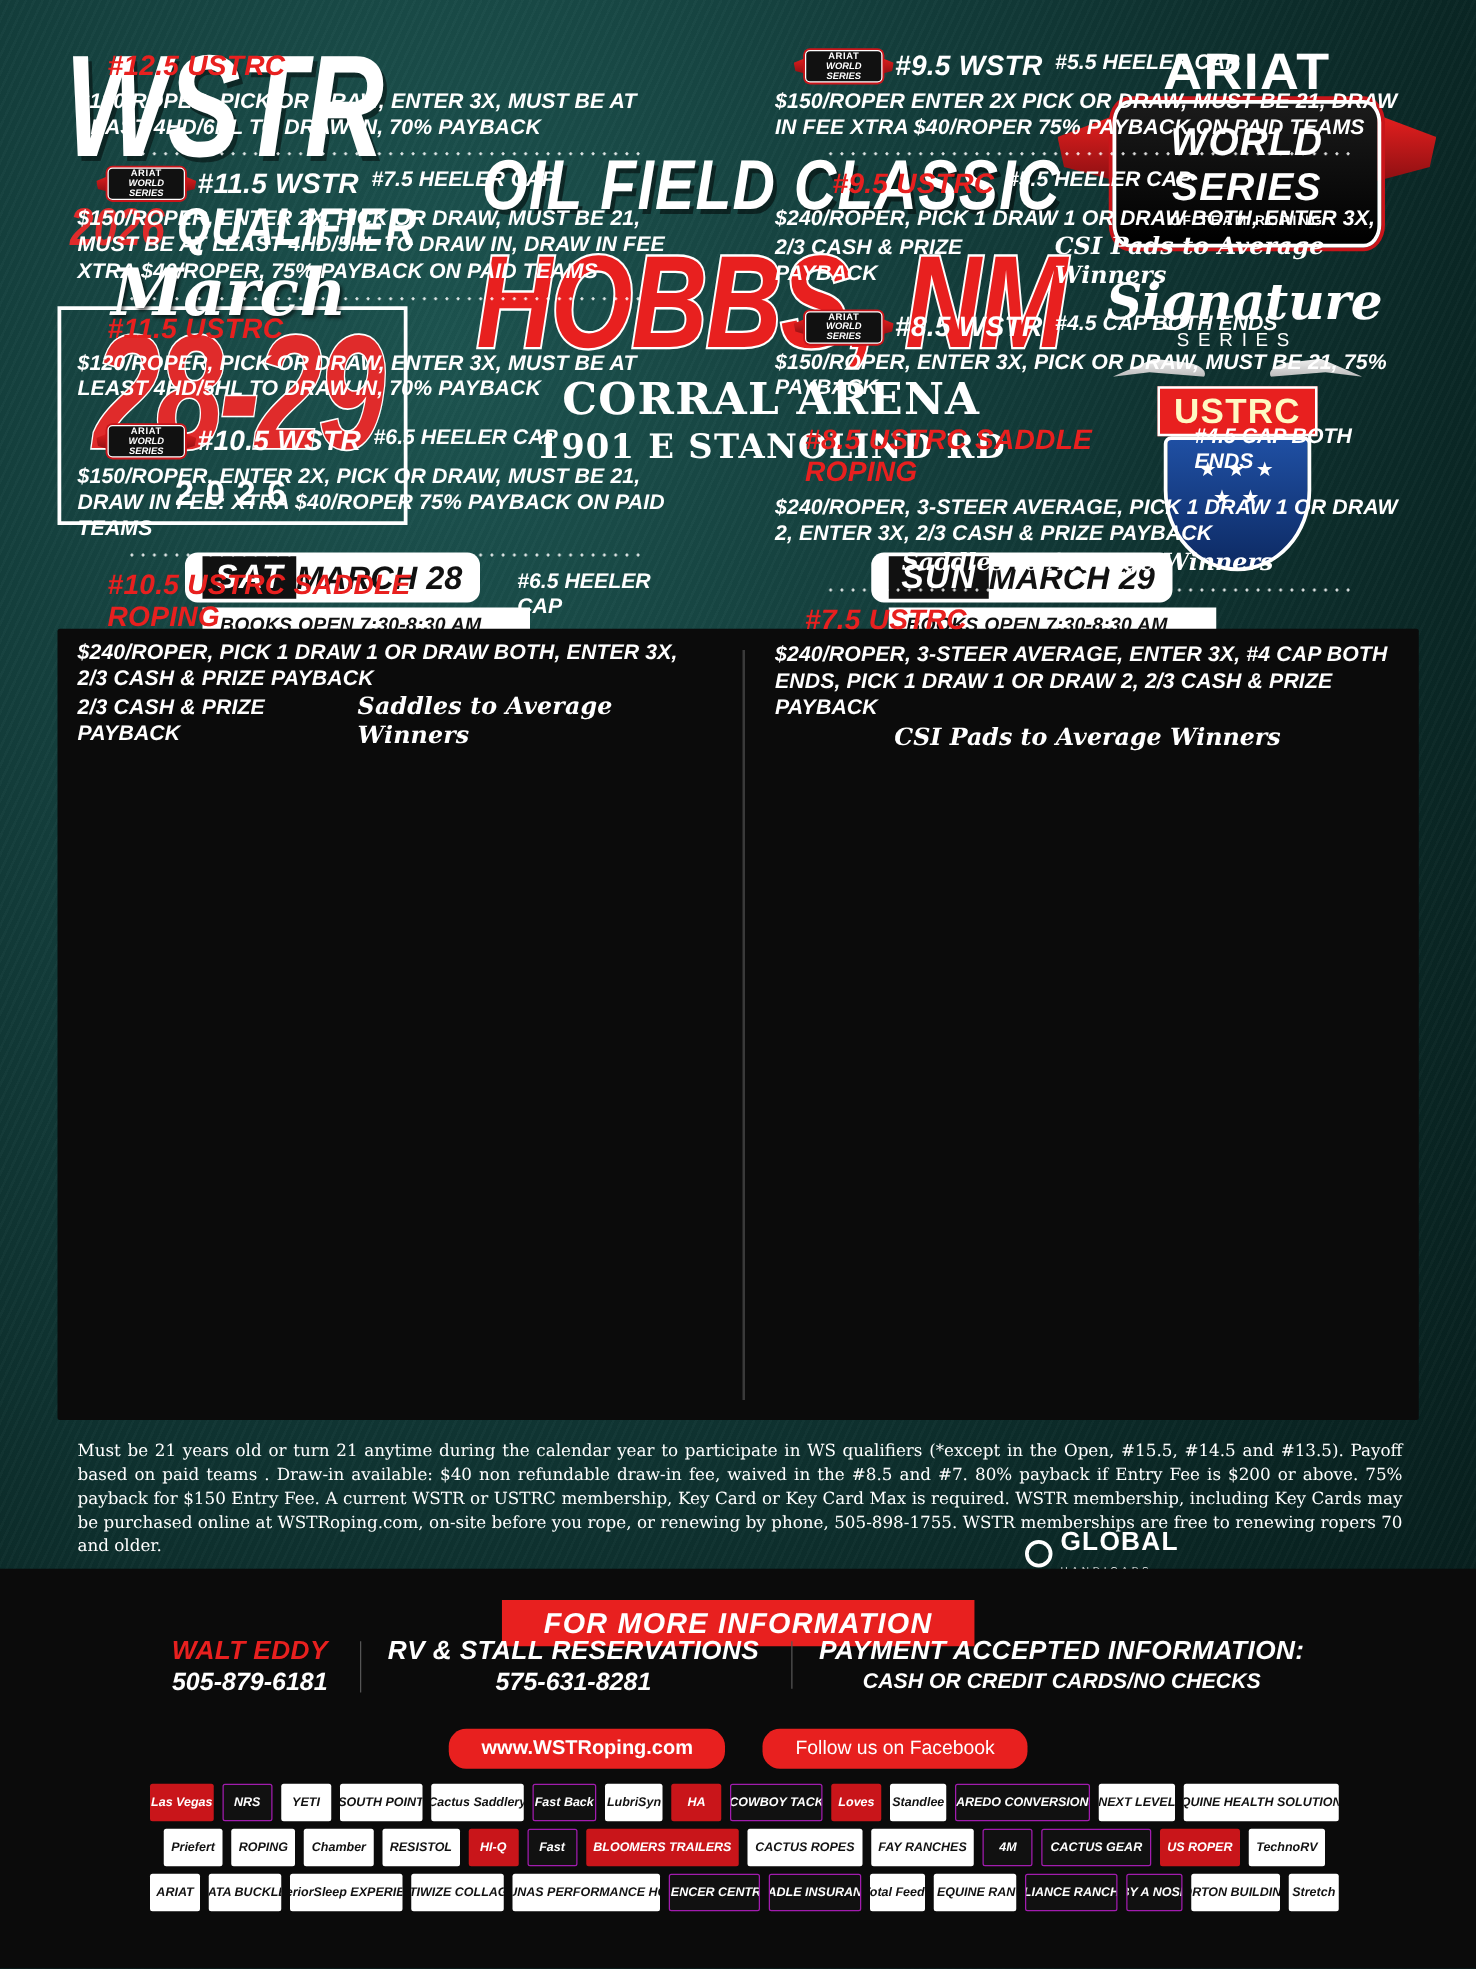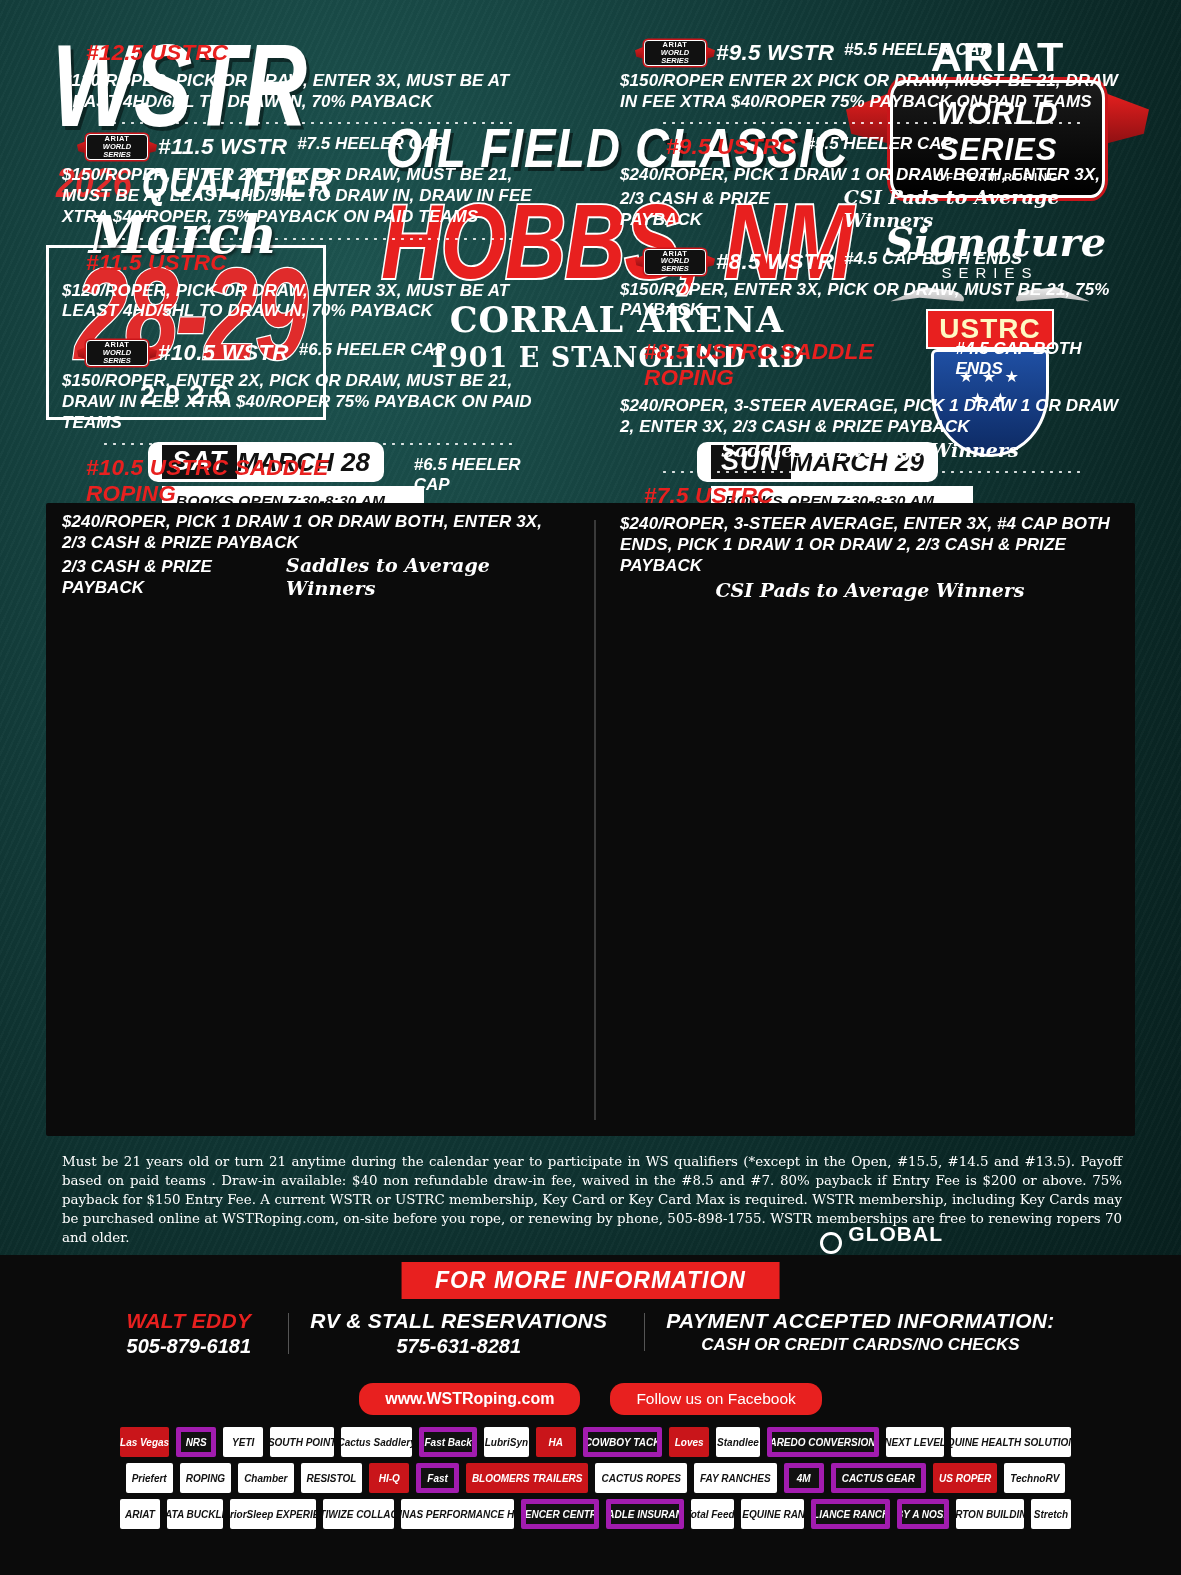--- a/index.html
+++ b/index.html
@@ -243,27 +243,27 @@
   }
   .global .gt { color: #fff; font-size: 21px; font-weight: bold; letter-spacing: 1px; }
   .global .gs { color: #fff; font-size: 8px; letter-spacing: 3px; }
 
   
   .footer {
     position: absolute; left: 0; right: 0; top: 1255px; height: 320px;
     background: #0b0b0b;
   }
   .fmi {
-    position: absolute; left: 50%; transform: translateX(-50%); top: 7px;
+    position: absolute; left: 50%; transform: translateX(-50%); top: 25px;
     background: #e8201f; color: #fff; font-size: 23px; font-weight: bold; font-style: italic;
     letter-spacing: 1px; padding: 5px 34px;
   }
   .contacts {
     position: absolute; top: 54px; left: 0; right: 0;
-    display: flex; justify-content: center; align-items: flex-start; gap: 15px;
+    display: flex; justify-content: center; align-items: flex-start; gap: 4px;
   }
   .cbox { padding: 0 22px; text-align: center; position: relative; }
   .cbox + .cbox:before {
     content: ""; position: absolute; left: 0; top: 4px; bottom: 4px; width: 1px; background: #555;
   }
   .cname { color: #e8201f; font-size: 21px; font-weight: bold; font-style: italic; letter-spacing: .3px; }
   .cname.white { color: #fff; }
   .cnum { color: #fff; font-size: 20px; font-weight: bold; font-style: italic; margin-top: 2px; }
   .cnum.small { font-size: 17px; }
 
@@ -281,21 +281,21 @@
     position: absolute; top: 172px; left: 120px; right: 110px; height: 130px;
   }
   .srow { display: flex; align-items: center; justify-content: center; gap: 7px; margin-bottom: 6px; flex-wrap: nowrap; }
   .sp {
     height: 30px; min-width: 40px; padding: 0 6px;
     display: flex; align-items: center; justify-content: center;
     background: #fff; color: #111; font-size: 10px; font-weight: bold;
     border-radius: 2px; white-space: nowrap; overflow: hidden;
     font-style: italic;
   }
-  .sp.dark { background: #111; color: #fff; border: 5px solid #a21caf; }
+  .sp.dark { background: #111; color: #fff; border: 1px solid #a21caf; }
   .sp.red { background: #c9151a; color: #fff; }
 </style>
 </head>
 <body>
 
 <div class="poster">
 
   <div class="hdr">
 
     <div class="wstr-logo">WSTR</div>

